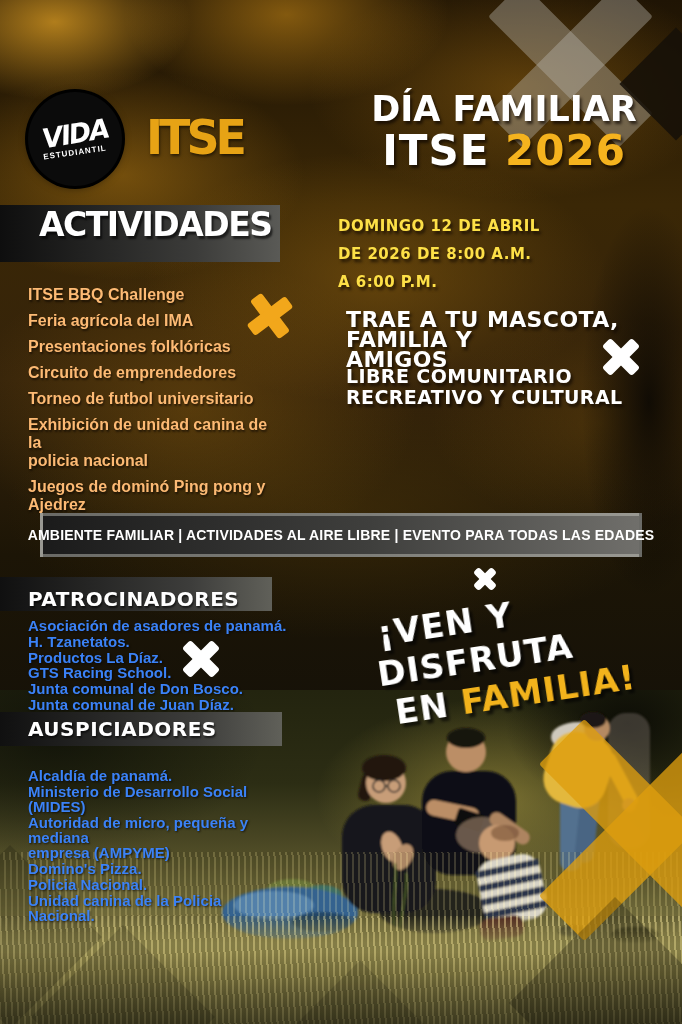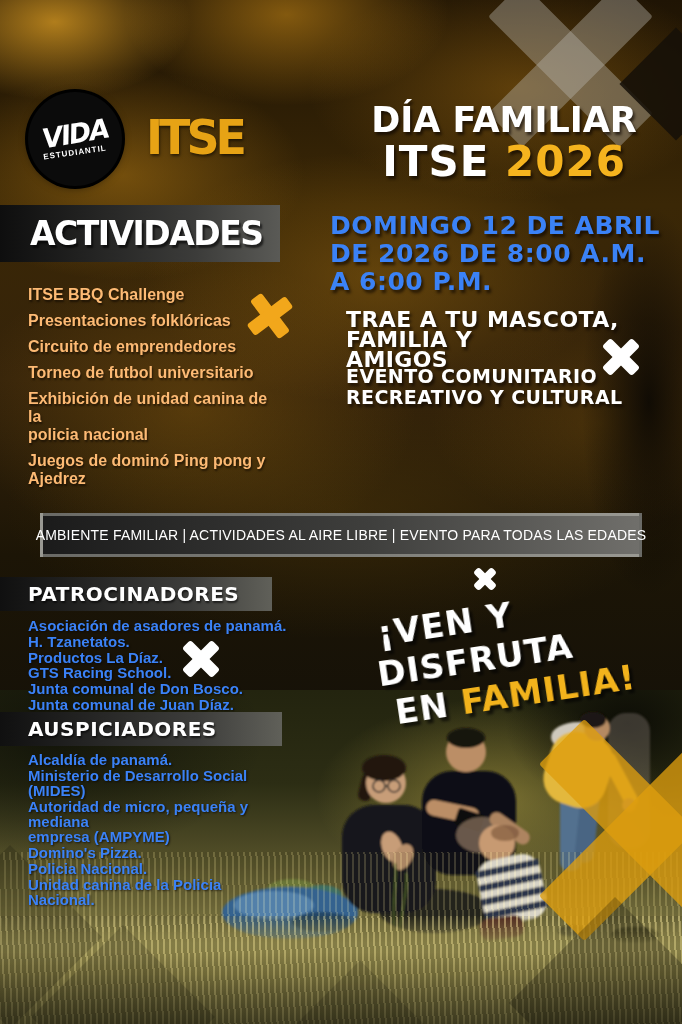--- a/index.html
+++ b/index.html
@@ -64,53 +64,53 @@
   .vida-logo{position:absolute;left:28px;top:92px;width:94px;height:94px;border-radius:50%;
     background:#0b0b0b;box-shadow:0 0 0 3px #000, 0 2px 8px rgba(0,0,0,.5);
     display:flex;flex-direction:column;align-items:center;justify-content:center;color:#fff;}
   .vida-title{font-family:"DejaVu Sans",sans-serif;font-weight:bold;font-style:italic;
     font-size:27px;letter-spacing:-2px;transform:rotate(-10deg);line-height:24px;}
   .vida-sub{font-size:8px;font-weight:bold;letter-spacing:1px;transform:rotate(-8deg);margin-top:2px;}
   .itse-logo{position:absolute;left:146px;top:110px;font-family:"DejaVu Sans",sans-serif;
     font-weight:bold;font-size:46px;color:#E7A315;letter-spacing:-4px;transform:scaleY(1.05);
     text-shadow:1px 2px 3px rgba(0,0,0,.55);}
   
-  .title-block{position:absolute;left:348px;top:100px;width:312px;text-align:center;color:#fff;}
+  .title-block{position:absolute;left:348px;top:89px;width:312px;text-align:center;color:#fff;}
   .title-l1{font-size:35px;letter-spacing:0px;line-height:40px;}
   .title-l2{font-size:42px;line-height:44px;letter-spacing:1px;}
   .accent{color:#F5B31E;text-align:right;}
   
-  .datetime{position:absolute;left:330px;top:212px;width:332px;color:#3b82f6;font-size:25px;line-height:28px;letter-spacing:.5px;}
+  .datetime{position:absolute;left:338px;top:212px;width:332px;color:#fde047;font-size:15px;line-height:28px;letter-spacing:.5px;}
   .bring{position:absolute;left:346px;top:310px;width:332px;color:#fff;font-size:22px;line-height:20px;letter-spacing:.4px;}
   .event-type{position:absolute;left:346px;top:366px;width:300px;color:#fff;font-size:19px;line-height:21px;letter-spacing:.4px;}
   
   .act-banner{position:absolute;left:0;top:205px;width:280px;height:57px;
     background:linear-gradient(90deg,#0e0e0e 0%,#3c3c3a 70%,#5a5a56 100%);
-    display:flex;align-items:center;padding-left:30px;box-sizing:border-box;}
+    display:flex;padding-left:39px;box-sizing:border-box;}
   .act-banner .txt{font-size:33px;letter-spacing:-1.5px;color:#fff;text-shadow:2px 3px 2px rgba(0,0,0,.6);}
   .act-list{position:absolute;left:28px;top:286px;width:252px;color:#fdba74;}
   .act-item{font-weight:bold;font-size:16px;line-height:18px;margin-bottom:8px;
     text-shadow:1px 2px 2px rgba(10,5,0,.6);}
   
   .ribbon{position:absolute;left:40px;top:513px;width:602px;height:44px;box-sizing:border-box;
     background:linear-gradient(90deg,#1b1b1b 0%,#3f3f3d 55%,#706f6b 100%);
     border:3px solid rgba(205,203,196,.45);
     display:flex;align-items:center;justify-content:center;}
-  .ribbon .txt{color:#fff;font-weight:normal;font-size:14px;letter-spacing:.2px;white-space:nowrap;}
+  .ribbon .txt{color:#fff;font-weight:bold;font-size:14px;letter-spacing:.2px;white-space:nowrap;}
   
   .sec-banner{position:absolute;left:0;height:34px;display:flex;align-items:center;
     padding-left:28px;box-sizing:border-box;
     background:linear-gradient(90deg,#101010 0%,#3d3d3b 70%,#606059 100%);}
   .sec-banner .txt{font-size:20px;letter-spacing:.5px;color:#fff;text-shadow:1px 2px 2px rgba(0,0,0,.6);}
-  .spon-banner{top:577px;width:272px;}
+  .spon-banner{top:577px;width:272px;align-items:flex-end;}
   .ausp-banner{top:712px;width:282px;}
   .small-list{position:absolute;left:28px;color:#3b82f6;font-weight:bold;font-size:15px;
     text-shadow:1px 1px 2px rgba(10,5,0,.7);}
   .spon-list{top:619px;width:262px;line-height:14.8px;}
-  .ausp-list{top:752px;width:250px;line-height:15px;}
+  .ausp-list{top:768px;width:250px;line-height:15px;}
   .small-list .itm{margin:0 0 1px 0;}
   
   .cta{position:absolute;left:372px;top:593px;width:300px;transform:rotate(-8.5deg);color:#fff;
     text-shadow:3px 4px 3px rgba(0,0,0,.65);}
   .cta .l{font-size:34px;line-height:40px;letter-spacing:1px;}
   .cta .i1{padding-left:10px;} .cta .i2{padding-left:4px;} .cta .i3{padding-left:16px;}
   .cta-accent{color:#F2B31C;}
   
   .people{position:absolute;left:180px;top:695px;width:502px;height:330px;}
 </style>
@@ -223,32 +223,33 @@
     <div class="title-l2"><span>ITSE </span><span class="accent">2026</span></div>
   </div>
 
   <div class="datetime hfont shadowed pre">DOMINGO 12 DE ABRIL
 DE 2026 DE 8:00 A.M.
 A 6:00 P.M.</div>
 
   <div class="bring hfont shadowed pre">TRAE A TU MASCOTA, FAMILIA Y
 AMIGOS</div>
 
-  <div class="event-type hfont shadowed pre">EVENTO COMUNITARIO
+  <div class="event-type hfont shadowed pre">LIBRE COMUNITARIO
 RECREATIVO Y CULTURAL</div>
   <div class="xmark" style="left:600px;top:336px;width:42px;height:42px;--t:12px;--c:#ffffff;">
       <div class="bar b1"></div>
       <div class="bar b2"></div>
     </div>
 
   <div class="act-banner">
     <div class="txt hfont">ACTIVIDADES</div>
   </div>
   <div class="act-list">
     <div class="act-item pre">ITSE BBQ Challenge</div>
+    <div class="act-item pre">Feria agrícola del IMA</div>
     <div class="act-item pre">Presentaciones folklóricas</div>
     <div class="act-item pre">Circuito de emprendedores</div>
     <div class="act-item pre">Torneo de futbol universitario</div>
     <div class="act-item pre">Exhibición de unidad canina de la
 policia nacional</div>
     <div class="act-item pre">Juegos de dominó Ping pong y
 Ajedrez</div>
   </div>
   <div class="xmark" style="left:246px;top:292px;width:48px;height:48px;--t:14px;--c:#F2A71B;transform:rotate(8deg);">
       <div class="bar b1"></div>

